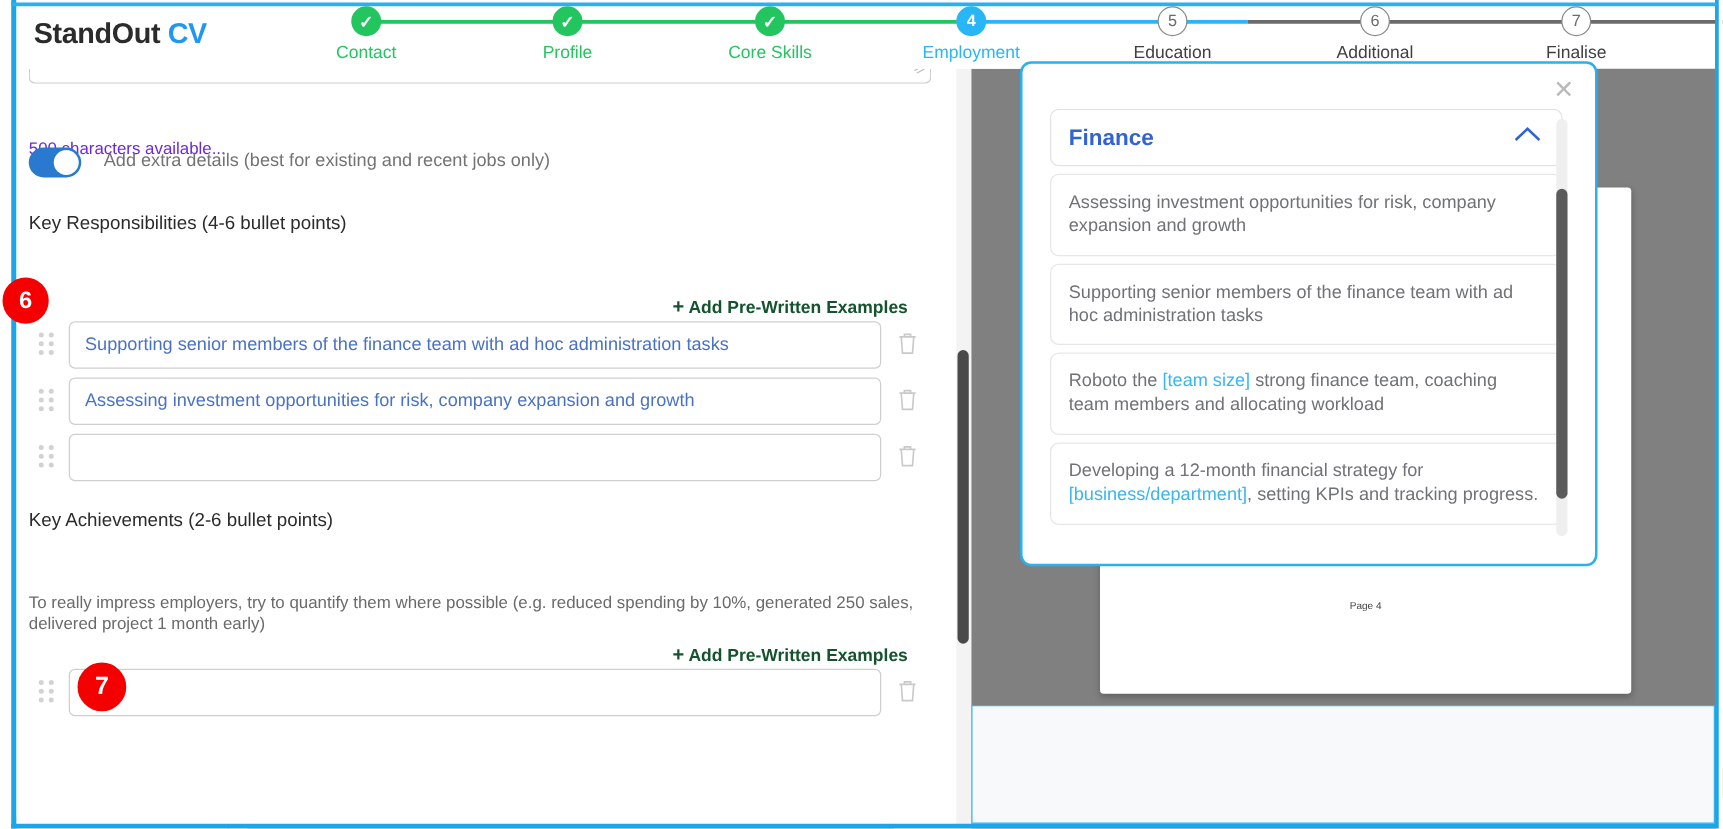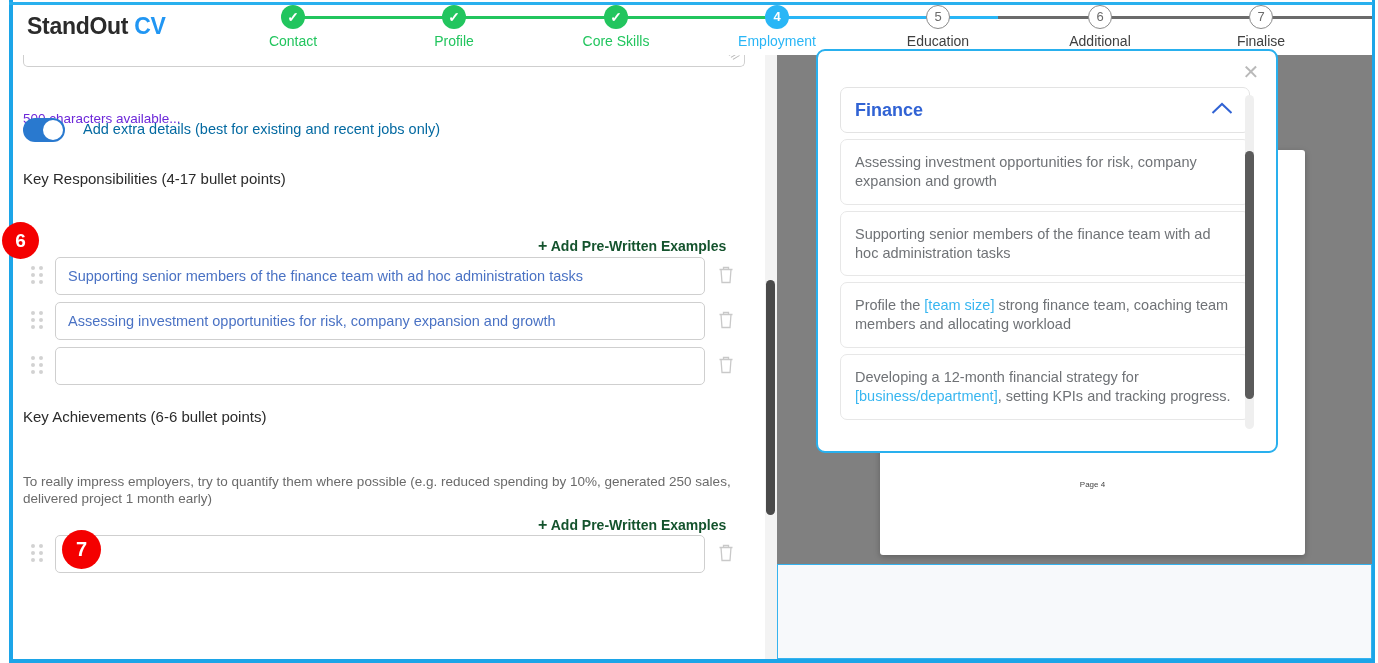--- a/index.html
+++ b/index.html
@@ -89,21 +89,21 @@
   .toggle-row { position:absolute; left:10px; top:63px; }
   .toggle {
     width: 42px; height: 24px; border-radius: 12px;
     background: #2979cf; position:absolute; left:0; top:0;
   }
   .toggle .knob {
     position:absolute; right:2px; top:2px; width:20px; height:20px;
     border-radius:50%; background:#fff;
   }
   .toggle-label {
-    position:absolute; left:60px; top:3px; font-size:14.5px; color:#0369a1;
+    position:absolute; left:60px; top:3px; font-size:14.5px; color:#737373;
     white-space:nowrap;
   }
 
   .sec-title { font-size:15px; color:#2b2b2b; }
   .sec-help  { font-size:13.5px; color:#6a6a6a; line-height:1.28; }
 
   .addex {
     position:absolute; font-size:14px; font-weight:bold; color:#14532d;
     white-space:nowrap;
   }
@@ -251,21 +251,21 @@
 
     <div class="charcount">500 characters available...</div>
 
     <div class="toggle-row">
       <div class="toggle">
         <div class="knob"></div>
       </div>
       <div class="toggle-label">Add extra details (best for existing and recent jobs only)</div>
     </div>
 
-    <div class="sec-title" style="position:absolute;left:10px;top:115px;">Key Responsibilities (4-17 bullet points)</div>
+    <div class="sec-title" style="position:absolute;left:10px;top:115px;">Key Responsibilities (4-6 bullet points)</div>
 
     <div class="addex" style="left:525px;top:182px;">
       <span class="plus">+</span>
       <span>Add Pre-Written Examples</span>
     </div>
 
     <div class="bullet-row" style="top:202px;">
       <span class="grip">
           <i></i>
           <i></i>
@@ -309,21 +309,21 @@
           <i></i>
         </span>
       <div class="bullet-input"></div>
       <span class="trash-btn">
         <svg width="18" height="20" viewBox="0 0 18 20" fill="none" stroke="currentColor" stroke-width="1.3">
           <path d="M2.5 4.5h13M6.5 4.5V2.5h5v2M4 4.5l1 13h8l1-13"></path>
         </svg>
       </span>
     </div>
 
-    <div class="sec-title" style="position:absolute;left:10px;top:353px;">Key Achievements (6-6 bullet points)</div>
+    <div class="sec-title" style="position:absolute;left:10px;top:353px;">Key Achievements (2-6 bullet points)</div>
     <div class="sec-help" style="position:absolute;left:10px;top:418px;width:712px;">To really impress employers, try to quantify them where possible (e.g. reduced spending by 10%, generated 250 sales, delivered project 1 month early)</div>
 
     <div class="addex" style="left:525px;top:461px;">
       <span class="plus">+</span>
       <span>Add Pre-Written Examples</span>
     </div>
 
     <div class="bullet-row" style="top:480px;">
       <span class="grip">
           <i></i>
@@ -361,21 +361,21 @@
 
       <div class="ex-item">
         <span>Assessing investment opportunities for risk, company expansion and growth</span>
       </div>
 
       <div class="ex-item">
         <span>Supporting senior members of the finance team with ad hoc administration tasks</span>
       </div>
 
       <div class="ex-item">
-        <span>Profile the </span><span class="ph">[team size]</span><span> strong finance team, coaching team members and allocating workload</span>
+        <span>Roboto the </span><span class="ph">[team size]</span><span> strong finance team, coaching team members and allocating workload</span>
       </div>
 
       <div class="ex-item">
         <span>Developing a 12-month financial strategy for </span><span class="ph">[business/department]</span><span>, setting KPIs and tracking progress.</span>
       </div>
     </div>
     <div class="modal-scroll-track"></div>
     <div class="modal-scroll-thumb"></div>
   </div>
 

